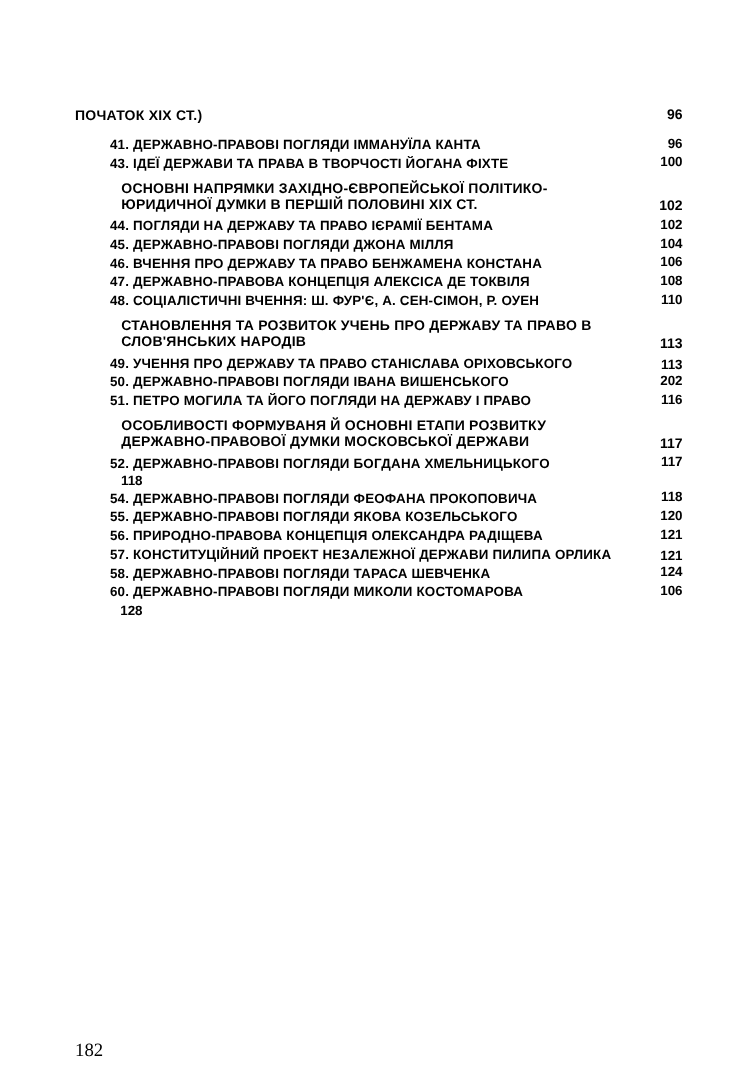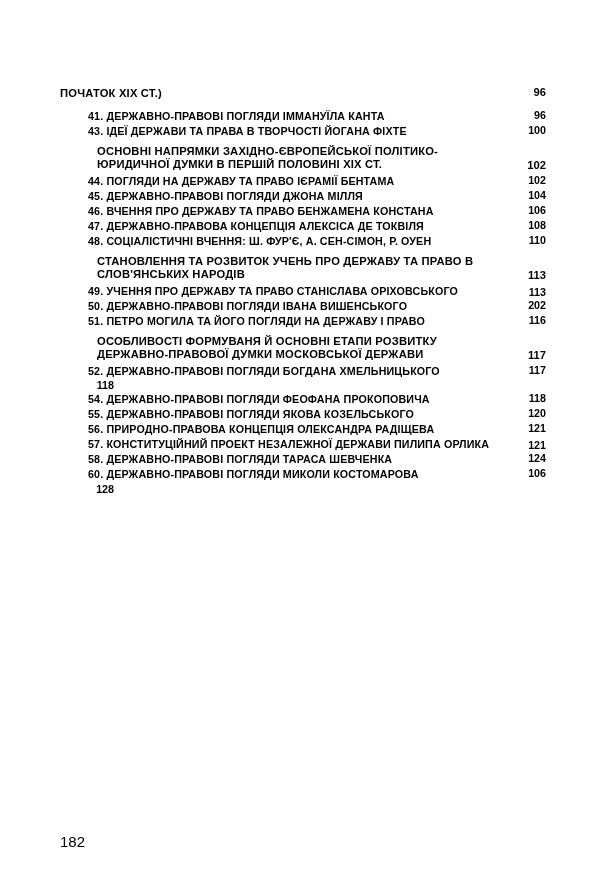--- a/index.html
+++ b/index.html
@@ -91,21 +91,21 @@
     text-align: right;
   }
   
   .wrap .page-num {
     align-self: flex-end;
   }
   .folio {
     position: absolute;
     left: 60px;
     bottom: 22px;
-    font-family: Liberation Sans, sans-serif;
+    font-family: Liberation Serif, serif;
     font-size: 15px;
     font-weight: normal;
     color: #000;
     margin-top: 47px;
   }
 </style>
 </head>
 <body>
 
 <div class="page">

